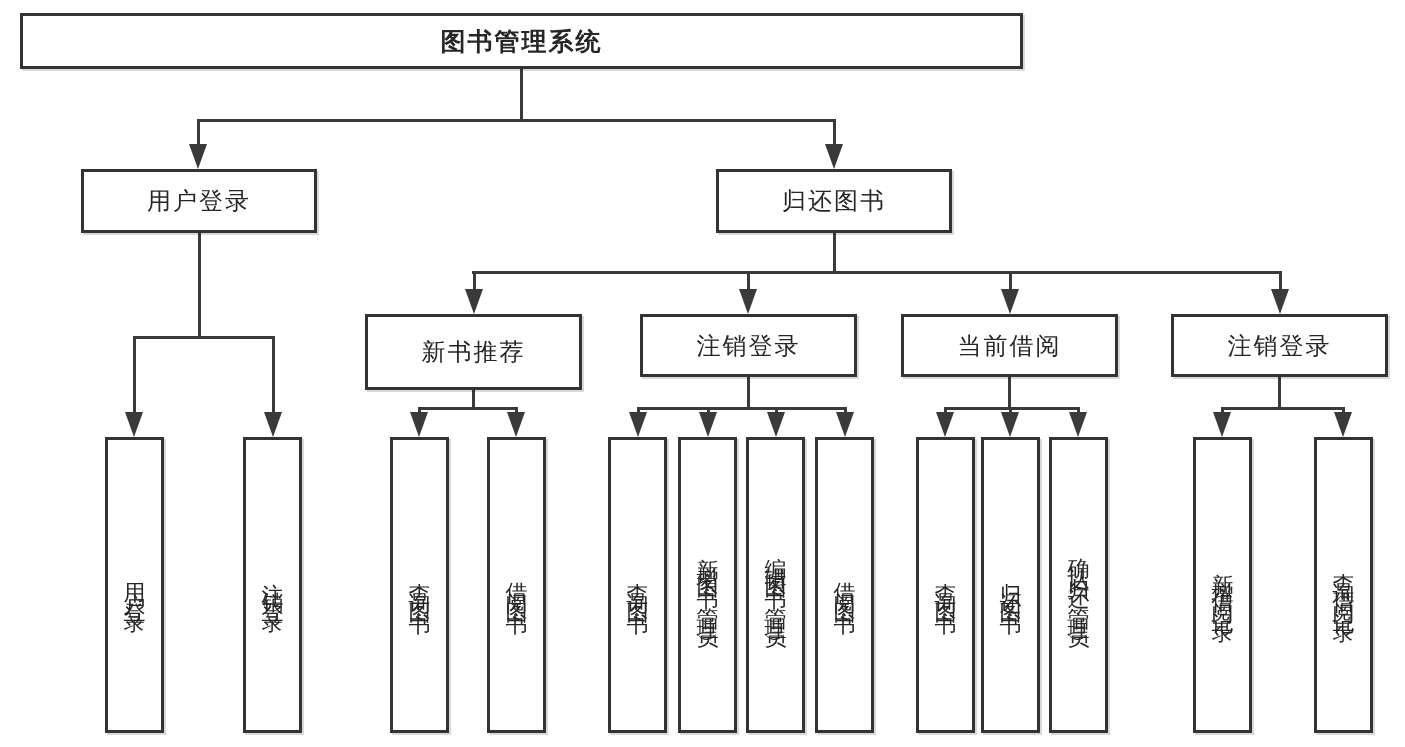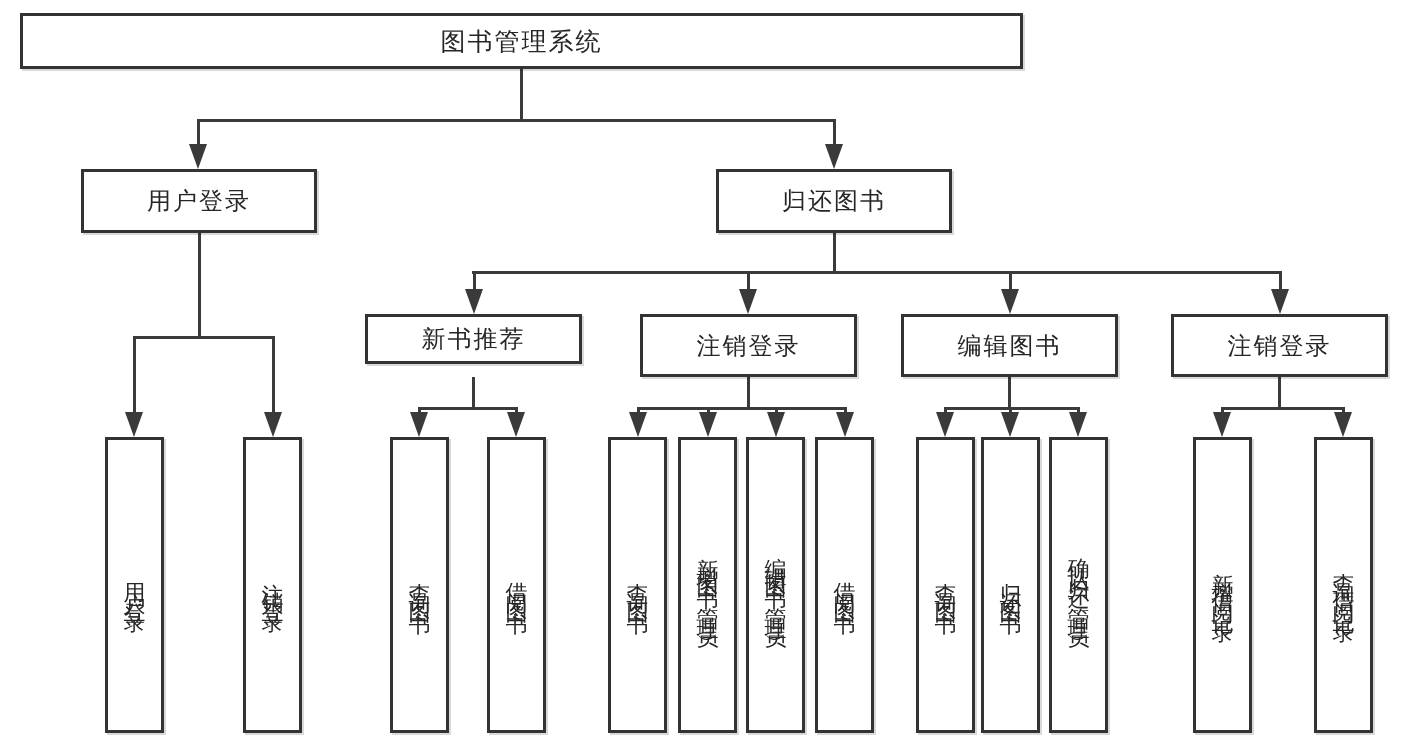--- a/index.html
+++ b/index.html
@@ -110,39 +110,39 @@
   <div class="vline" style="left:1077px;top:407px;height:8px;"></div>
   <div class="ahead" style="left:1069px;top:412px;"></div>
 
   <div class="vline" style="left:1278px;top:377px;height:33px;"></div>
   <div class="hline" style="left:1221px;top:407px;width:124px;"></div>
   <div class="vline" style="left:1221px;top:407px;height:8px;"></div>
   <div class="ahead" style="left:1213px;top:412px;"></div>
   <div class="vline" style="left:1342px;top:407px;height:8px;"></div>
   <div class="ahead" style="left:1334px;top:412px;"></div>
 
-  <div class="box root" style="left:20px;top:13px;width:1003px;height:56px;">
+  <div class="box root" style="left:20px;top:13px;width:1003px;height:56px;font-weight:bold;">
     <span class="lbl">图书管理系统</span>
   </div>
 
   <div class="box lvl" style="left:81px;top:169px;width:236px;height:64px;">
     <span class="lbl">用户登录</span>
   </div>
   <div class="box lvl" style="left:716px;top:169px;width:236px;height:64px;">
     <span class="lbl">归还图书</span>
   </div>
 
-  <div class="box lvl" style="left:365px;top:314px;width:217px;height:50px;">
+  <div class="box lvl" style="left:365px;top:314px;width:217px;height:76px;">
     <span class="lbl">新书推荐</span>
   </div>
   <div class="box lvl" style="left:640px;top:314px;width:217px;height:63px;">
     <span class="lbl">注销登录</span>
   </div>
   <div class="box lvl" style="left:901px;top:314px;width:217px;height:63px;">
-    <span class="lbl">编辑图书</span>
+    <span class="lbl">当前借阅</span>
   </div>
   <div class="box lvl" style="left:1171px;top:314px;width:217px;height:63px;">
     <span class="lbl">注销登录</span>
   </div>
 
   <div class="box leaf" style="left:105px;top:437px;width:59px;height:296px;">
     <span class="lbl">用户登录</span>
   </div>
   <div class="box leaf" style="left:243px;top:437px;width:59px;height:296px;">
     <span class="lbl">注销登录</span>

